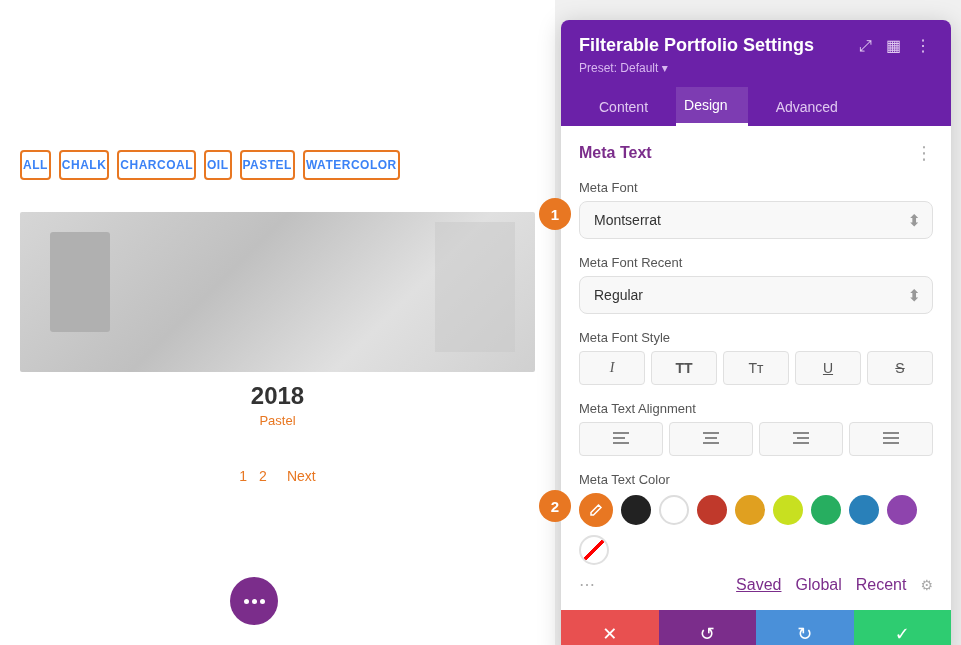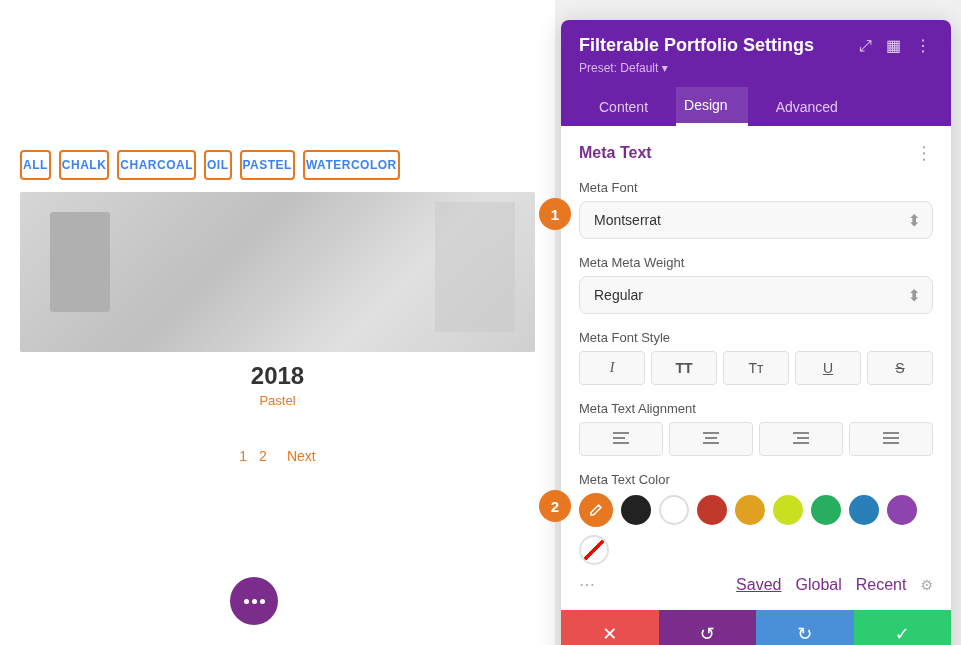--- a/index.html
+++ b/index.html
@@ -37,21 +37,21 @@
       font-size: 12px;
       font-weight: 600;
       letter-spacing: 0.5px;
       cursor: pointer;
       border-radius: 4px;
     }
 
     .portfolio-grid {
       display: flex;
       gap: 4px;
-      margin-top: 12px;
+      margin-top: 32px;
     }
 
     .portfolio-item {
       flex: 1;
       text-align: center;
     }
 
     .portfolio-thumb {
       width: 100%;
       height: 160px;
@@ -511,21 +511,21 @@
     </div>
 
     <div class="field-label">Meta Font</div>
     <div class="select-wrapper">
       <select class="field-select">
         <option value="Montserrat">Montserrat</option>
       </select>
       <span class="select-arrow">⬍</span>
     </div>
 
-    <div class="field-label">Meta Meta Weight</div>
+    <div class="field-label">Meta Font Recent</div>
     <div class="select-wrapper">
       <select class="field-select">
         <option value="Regular">Regular</option>
       </select>
       <span class="select-arrow">⬍</span>
     </div>
 
     <div class="field-label">Meta Font Style</div>
     <div class="font-style-row">
       <button class="style-btn" style="font-style:italic; font-family:serif;">I</button>

